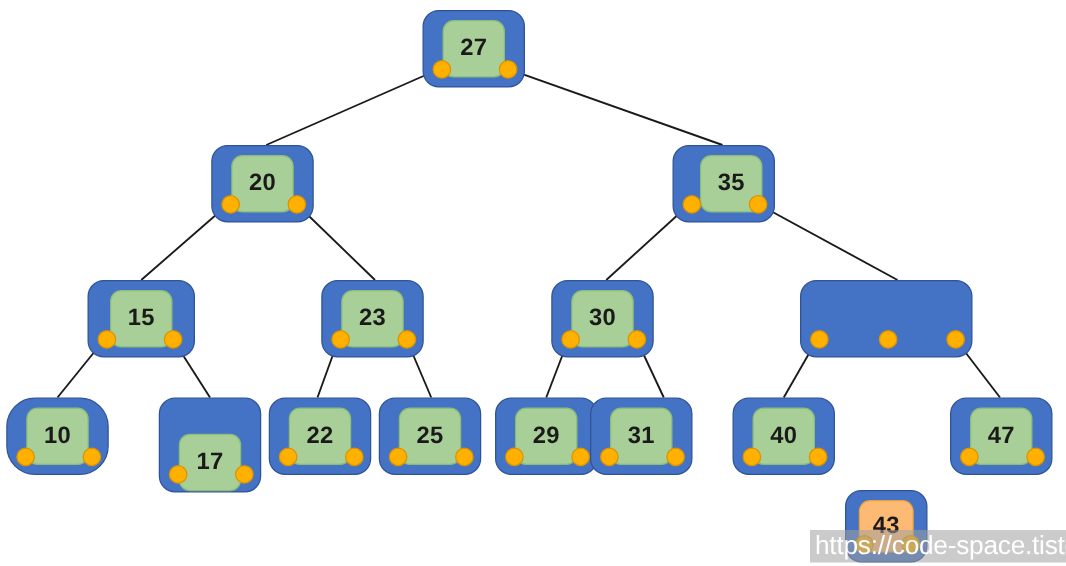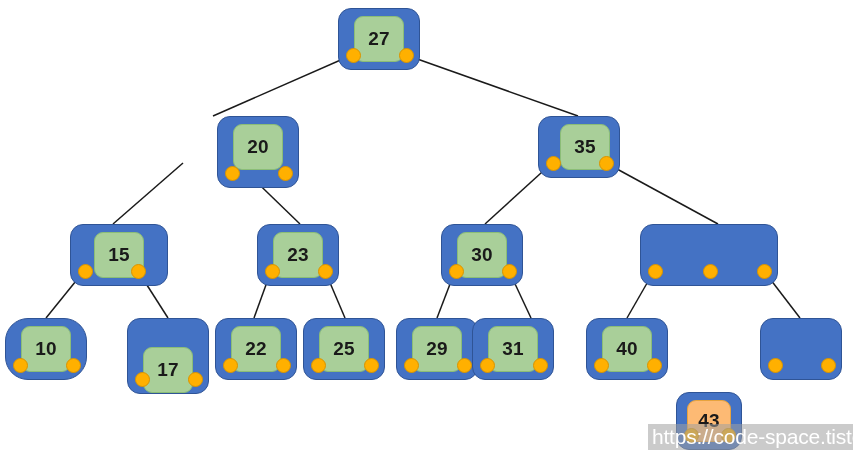--- a/index.html
+++ b/index.html
@@ -121,35 +121,35 @@
     </svg>
 
   <div id="node-layer">
       <div class="node" style="left: 338px; top: 8px; width: 82px; height: 62px;">
         <div class="cells">
           <div class="cell">27</div>
         </div>
         <div class="ptr" style="left: 7px; bottom: 6px;"></div>
         <div class="ptr" style="left: 60px; bottom: 6px;"></div>
       </div>
-      <div class="node" style="left: 169px; top: 116px; width: 82px; height: 72px; margin-left: 48px;">
+      <div class="node" style="left: 169px; top: 116px; width: 82px; height: 62px;">
         <div class="cells">
           <div class="cell">20</div>
         </div>
         <div class="ptr" style="left: 7px; bottom: 6px;"></div>
         <div class="ptr" style="left: 60px; bottom: 6px;"></div>
       </div>
       <div class="node" style="left: 538px; top: 116px; width: 82px; height: 62px; padding-left: 12px;">
         <div class="cells">
           <div class="cell">35</div>
         </div>
         <div class="ptr" style="left: 7px; bottom: 6px;"></div>
         <div class="ptr" style="left: 60px; bottom: 6px;"></div>
       </div>
-      <div class="node" style="left: 70px; top: 224px; width: 98px; height: 62px;">
+      <div class="node" style="left: 70px; top: 224px; width: 86px; height: 62px;">
         <div class="cells">
           <div class="cell">15</div>
         </div>
         <div class="ptr" style="left: 7px; bottom: 6px;"></div>
         <div class="ptr" style="left: 60px; bottom: 6px;"></div>
       </div>
       <div class="node" style="left: 257px; top: 224px; width: 82px; height: 62px;">
         <div class="cells">
           <div class="cell">23</div>
         </div>
@@ -211,20 +211,23 @@
         <div class="ptr" style="left: 60px; bottom: 6px;"></div>
       </div>
       <div class="node" style="left: 586px; top: 318px; width: 82px; height: 62px;">
         <div class="cells">
           <div class="cell">40</div>
         </div>
         <div class="ptr" style="left: 7px; bottom: 6px;"></div>
         <div class="ptr" style="left: 60px; bottom: 6px;"></div>
       </div>
       <div class="node" style="left: 760px; top: 318px; width: 82px; height: 62px;">
+        <div class="cells">
+          <div class="cell">47</div>
+        </div>
         <div class="ptr" style="left: 7px; bottom: 6px;"></div>
         <div class="ptr" style="left: 60px; bottom: 6px;"></div>
       </div>
       <div class="node" style="left: 676px; top: 392px; width: 66px; height: 58px;">
         <div class="cells">
           <div class="cell highlight" style="width: 44px; height: 42px;">43</div>
         </div>
         <div class="ptr" style="left: 7px; bottom: 6px;"></div>
         <div class="ptr" style="left: 44px; bottom: 6px;"></div>
       </div>

